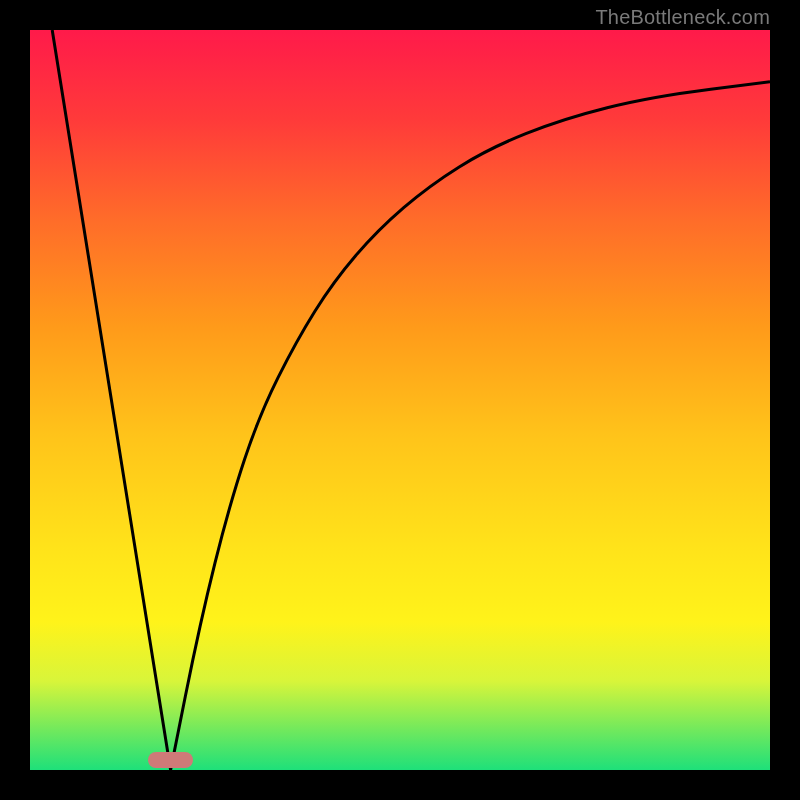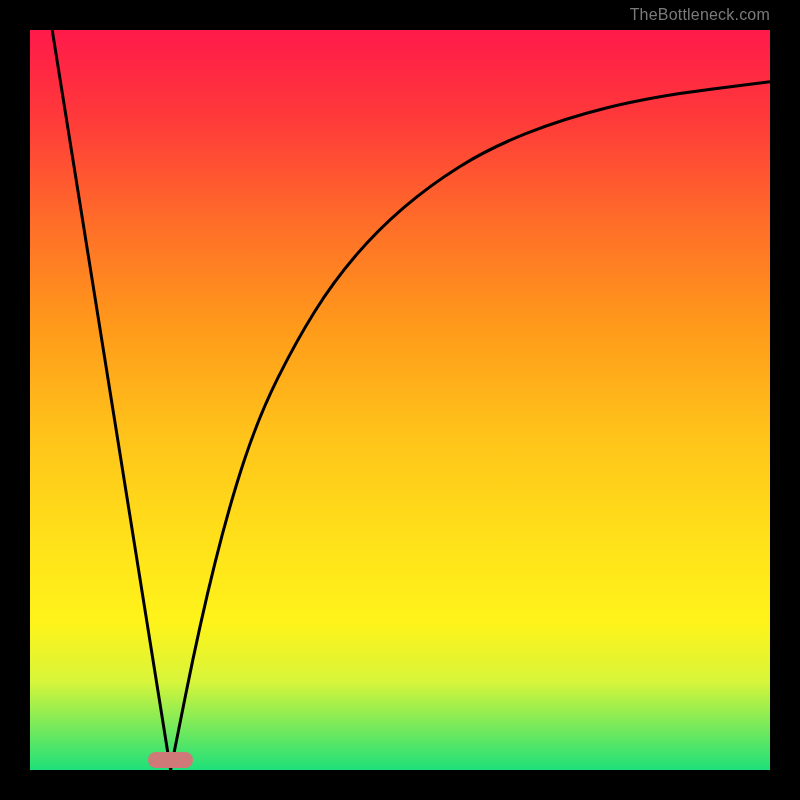--- a/index.html
+++ b/index.html
@@ -27,21 +27,21 @@
       #d8f53a 88%,
       #7aea5a 94%,
       #1ee07a 100%
     );
   }
   .watermark {
     position: absolute;
     top: 6px;
     right: 30px;
     font-family: Arial, Helvetica, sans-serif;
-    font-size: 16px;
+    font-size: 20px;
     color: #7a7a7a;
     letter-spacing: 0.2px;
   }
   svg.curves {
     position: absolute;
     left: 0; top: 0;
     width: 740px; height: 740px;
   }
   .minimum-marker {
     position: absolute;

